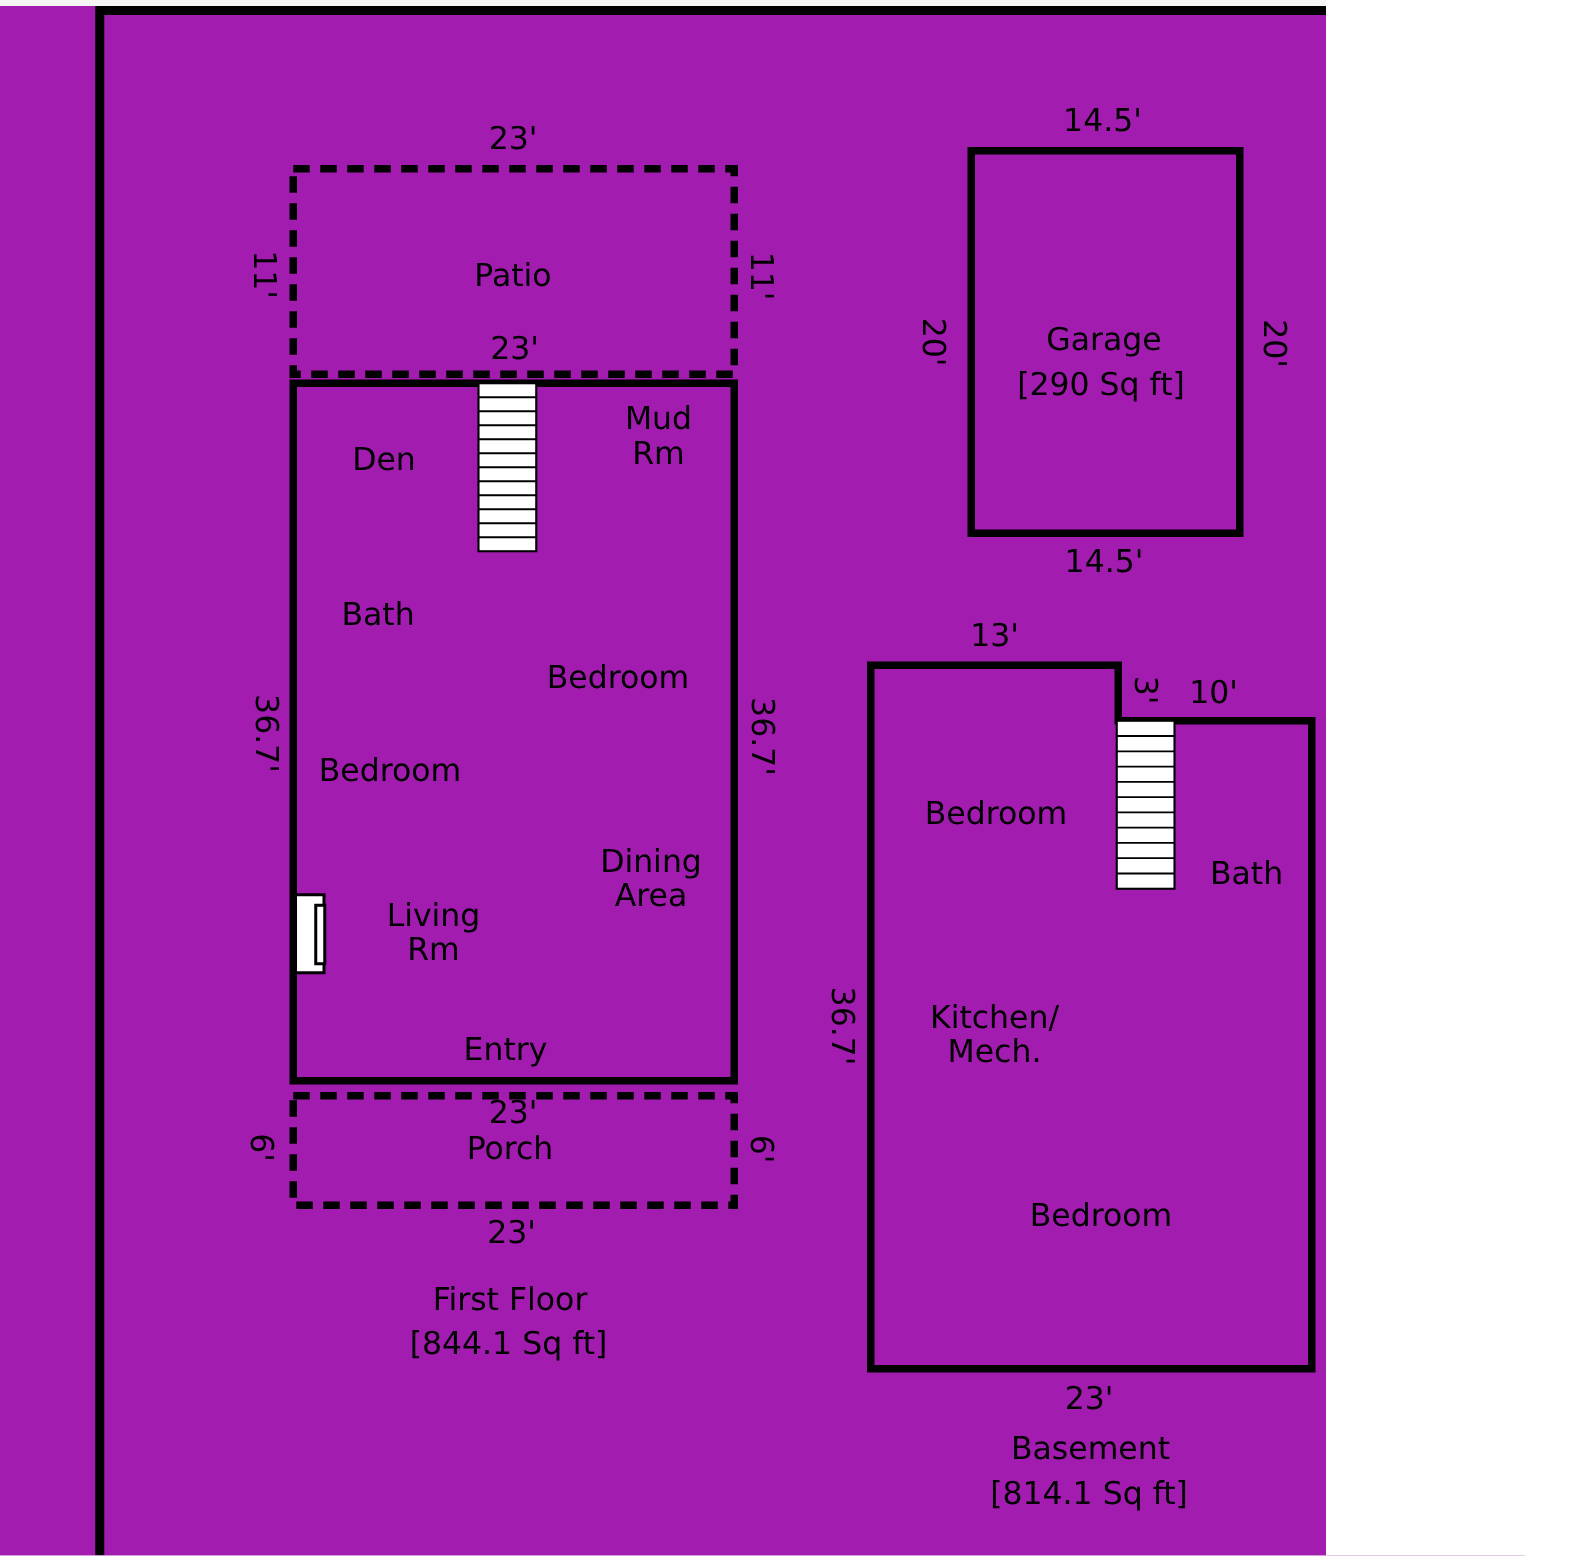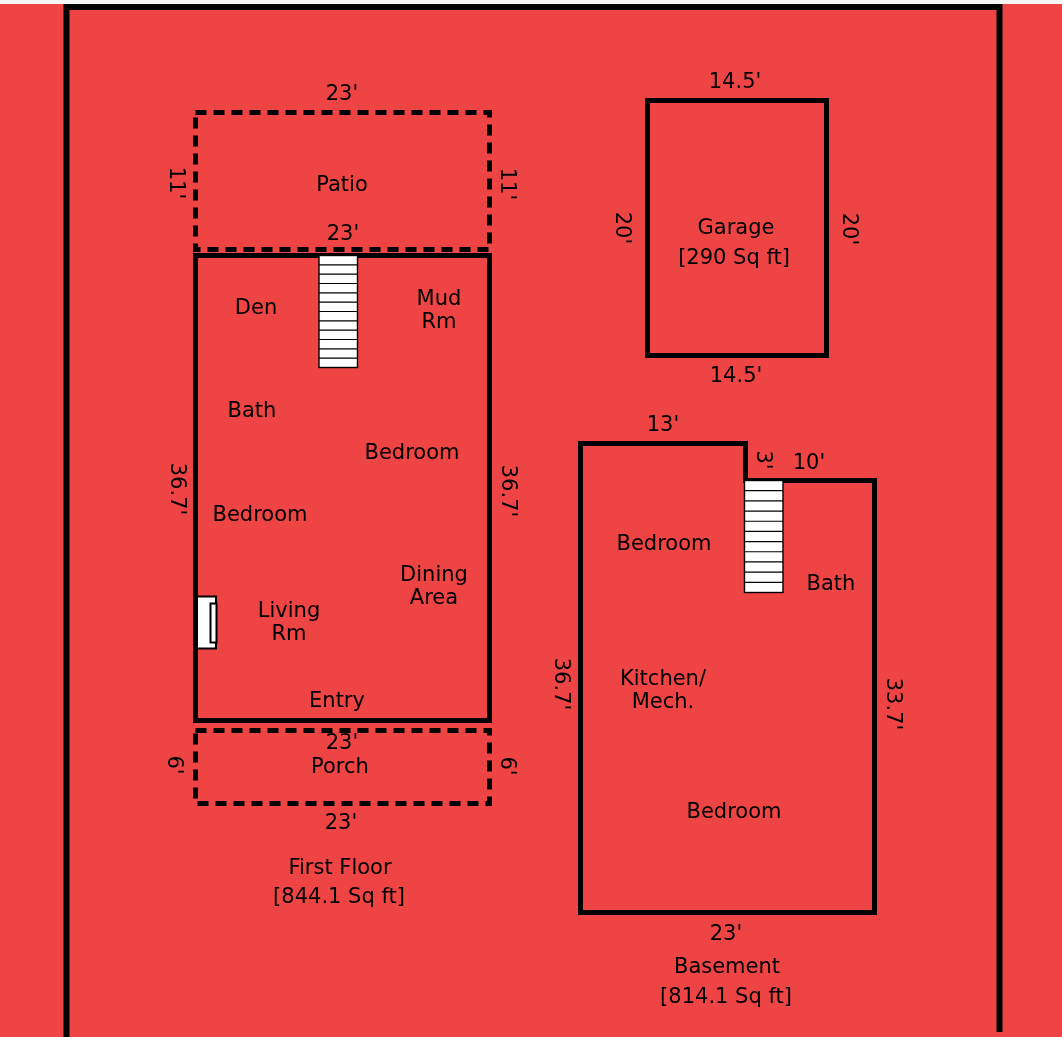--- a/index.html
+++ b/index.html
@@ -1,17 +1,17 @@
 <!DOCTYPE html>
 <html><head>
 <meta charset="utf-8">
 <style>
   html,body{margin:0;padding:0;background:#ffffff;}
   #canvas{
-    position:relative;width:1062px;height:1037px;background:#ef4444;
+    position:relative;width:884px;height:1037px;background:#a21caf;
     font-family:"DejaVu Sans","Liberation Sans",sans-serif;color:#000;overflow:hidden;
   }
   #plan-svg{position:absolute;left:0;top:0;}
   .topstrip{position:absolute;left:0;top:0;width:1062px;height:4px;background:#f5f5f5;}
   .lbl{
     position:absolute;transform:translate(-50%,-50%);
     font-size:21px;line-height:23px;white-space:pre-line;text-align:center;color:#000;
   }
   .rot{transform:translate(-50%,-50%) rotate(90deg);}
   .bold{font-weight:normal;}
@@ -70,21 +70,21 @@
     </g>
   </svg>
 
   <div class="lbl" style="left:342px;top:93px">23'</div>
   <div class="lbl bold" style="left:342px;top:184px">Patio</div>
   <div class="lbl" style="left:343px;top:233px">23'</div>
   <div class="lbl rot" style="left:176px;top:183px">11'</div>
   <div class="lbl rot" style="left:507px;top:184px">11'</div>
 
   <div class="lbl" style="left:256px;top:307px">Den</div>
-  <div class="lbl" style="left:439px;top:310px">Mud
+  <div class="lbl" style="left:439px;top:291px">Mud
 Rm</div>
   <div class="lbl" style="left:252px;top:410px">Bath</div>
   <div class="lbl" style="left:412px;top:452px">Bedroom</div>
   <div class="lbl" style="left:260px;top:514px">Bedroom</div>
   <div class="lbl" style="left:434px;top:586px">Dining
 Area</div>
   <div class="lbl" style="left:289px;top:622px">Living
 Rm</div>
   <div class="lbl" style="left:337px;top:700px">Entry</div>
 

